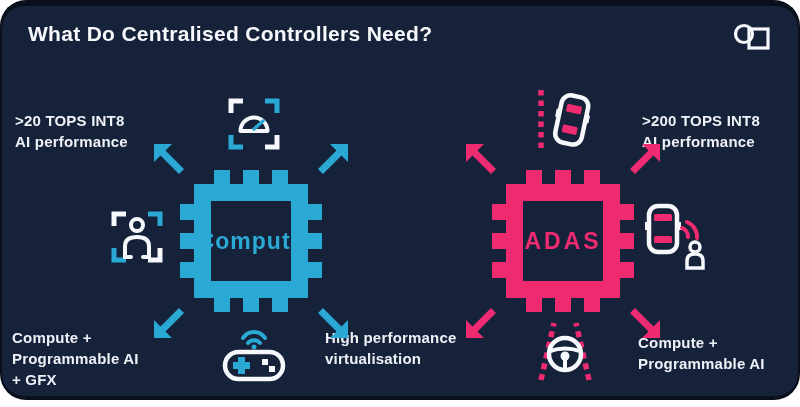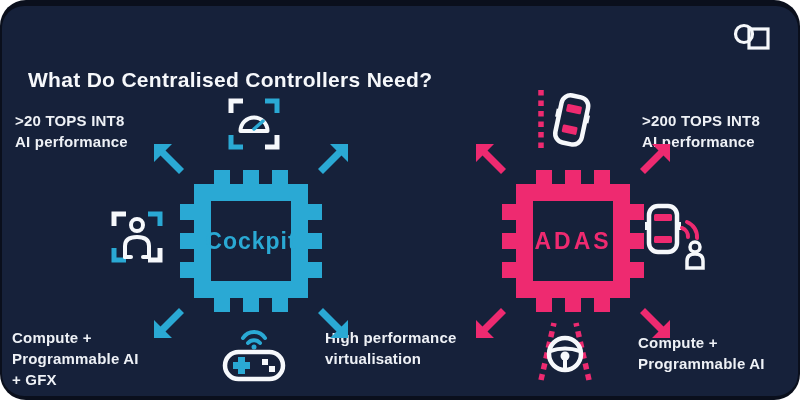--- a/index.html
+++ b/index.html
@@ -14,21 +14,21 @@
     background:#0a0f1c; border-radius:26px;
   }
   .card {
     position:absolute; left:2px; top:6px; width:796px; height:390px;
     background:#16213a; border-radius:22px;
   }
   .content { position:absolute; inset:0; }
 
   .title {
     position:absolute; left:28px; top:22px;
-    color:#f6f8fb; font-size:21px; font-weight:bold; letter-spacing:.3px;margin-top:46px;
+    color:#f6f8fb; font-size:21px; font-weight:bold; letter-spacing:.3px;
   }
   .logo { position:absolute; right:28px; top:20px; }
 
   .lbl {
     position:absolute; color:#eef1f6; font-weight:bold; font-size:15px;
     line-height:1.4; text-align:left; white-space:pre-line; letter-spacing:.2px;
   }
   #lbl-cockpit-perf { left:15px;  top:110px; width:170px; }
   #lbl-mixed        { left:322px; top:110px; width:168px; }
   #lbl-adas-perf    { left:642px; top:110px; width:155px; }
@@ -39,21 +39,21 @@
   .icon { position:absolute; }
   #icon-gauge      { left:218px; top:88px; }
   #icon-driver     { left:100px; top:200px; }
   #icon-controller { left:216px; top:322px; }
   #icon-lane       { left:532px; top:82px; }
   #icon-ped        { left:634px; top:198px; }
   #icon-steer      { left:528px; top:318px; }
 
   .chip { position:absolute; width:150px; height:150px; }
   #chip-cockpit { left:176px; top:166px; --c:#2aa9d4; }
-  #chip-adas    { left:498px; top:166px; --c:#ee2a70; }
+  #chip-adas    { left:488px; top:166px; --c:#ee2a70; }
   .chip .tooth { position:absolute; width:16px; height:16px; background:var(--c); }
   .tt1{top:4px;left:38px}.tt2{top:4px;left:67px}.tt3{top:4px;left:96px}
   .tb1{bottom:4px;left:38px}.tb2{bottom:4px;left:67px}.tb3{bottom:4px;left:96px}
   .tl1{left:4px;top:38px}.tl2{left:4px;top:67px}.tl3{left:4px;top:96px}
   .tr1{right:4px;top:38px}.tr2{right:4px;top:67px}.tr3{right:4px;top:96px}
   .chip .body  { position:absolute; inset:18px; background:var(--c); }
   .chip .inner { position:absolute; inset:35px; background:#16213a;
                  display:flex; align-items:center; justify-content:center; }
   .chip .chip-label { color:var(--c); font-weight:bold; font-size:23px; letter-spacing:1px; }
   #chip-adas .chip-label { letter-spacing:3px; }
@@ -177,21 +177,21 @@
       <div class="tooth tb2"></div>
       <div class="tooth tb3"></div>
       <div class="tooth tl1"></div>
       <div class="tooth tl2"></div>
       <div class="tooth tl3"></div>
       <div class="tooth tr1"></div>
       <div class="tooth tr2"></div>
       <div class="tooth tr3"></div>
       <div class="body"></div>
       <div class="inner">
-        <span class="chip-label">Cockpit</span>
+        <span class="chip-label">Compute</span>
       </div>
       <svg class="arrow tl" viewBox="0 0 36 36">
           <path d="M3 3 L21 3 L14.5 9.5 L33 28 L28 33 L9.5 14.5 L3 21 Z"></path>
         </svg>
       <svg class="arrow tr" viewBox="0 0 36 36">
           <path d="M3 3 L21 3 L14.5 9.5 L33 28 L28 33 L9.5 14.5 L3 21 Z"></path>
         </svg>
       <svg class="arrow bl" viewBox="0 0 36 36">
           <path d="M3 3 L21 3 L14.5 9.5 L33 28 L28 33 L9.5 14.5 L3 21 Z"></path>
         </svg>

